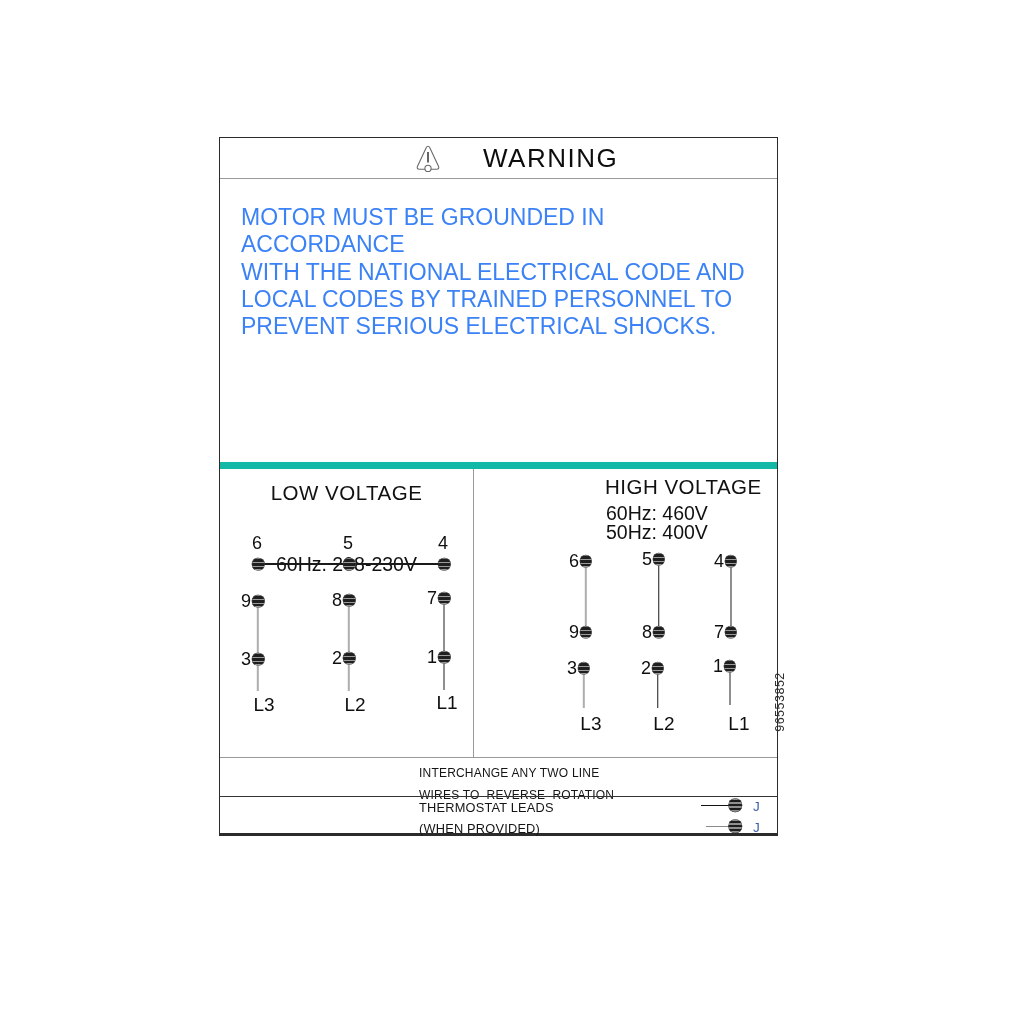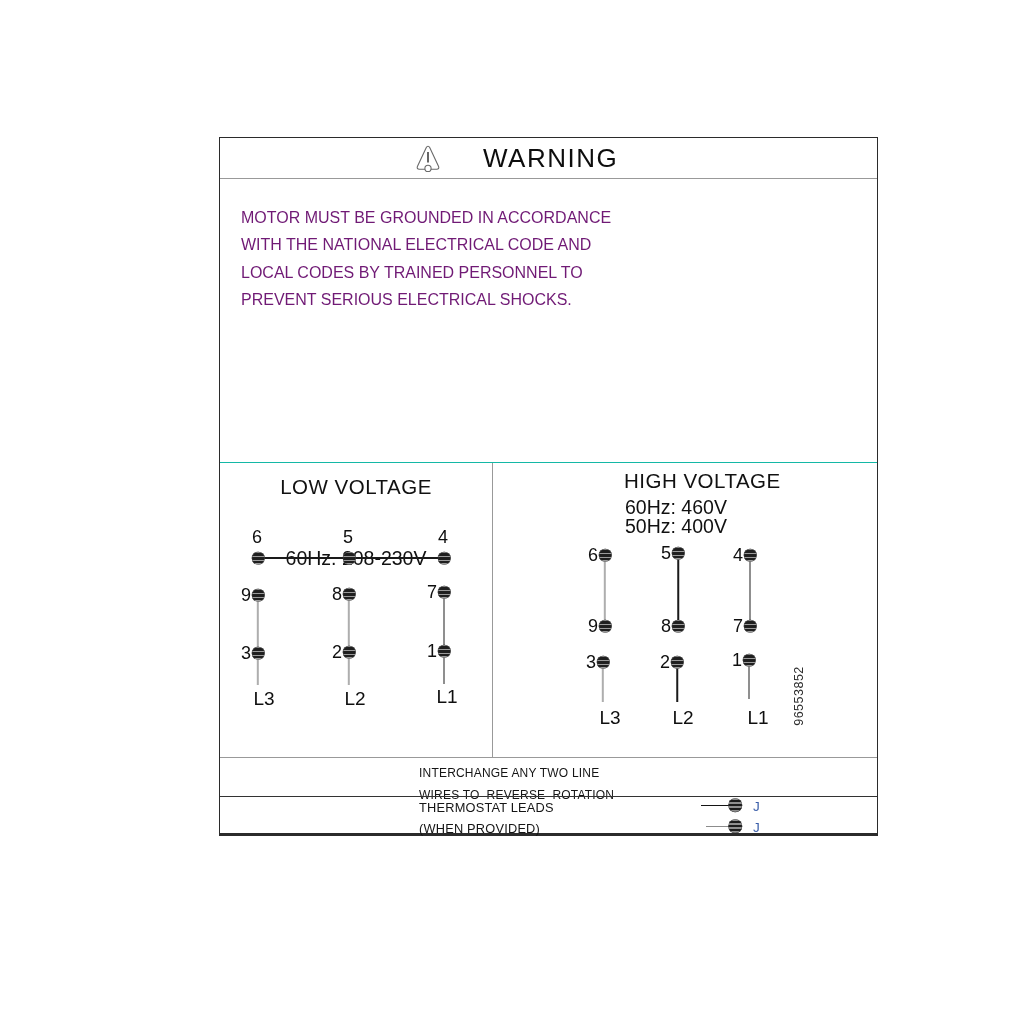--- a/index.html
+++ b/index.html
@@ -1,40 +1,40 @@
 <!DOCTYPE html>
 <html><head>
 <meta charset="utf-8">
 <style>
   html,body{margin:0;padding:0;background:#ffffff;width:1024px;height:1024px;overflow:hidden;}
   *{box-sizing:border-box;font-family:"Liberation Sans",sans-serif;}
 
   .label{
-    position:absolute;left:219px;top:137px;width:659px;height:699px;
+    position:absolute;left:219px;top:137px;width:559px;height:699px;
     border:1.5px solid #2b2b2b;border-bottom-width:3px;background:#fff;color:#111;
   }
 
   
   .hdr{position:relative;height:41px;border-bottom:1px solid #999;}
   .tri{position:absolute;left:192px;top:5px;width:32px;height:32px;}
   .warn-title{
     position:absolute;left:263px;top:5px;font-size:26px;letter-spacing:1.5px;color:#0d0d0d;
   }
 
   
   .wtext{position:relative;height:283px;}
   .wtext p{
-    margin:0;padding:0 10px 0 21px;font-size:16px;line-height:27.3px;
-    white-space:pre-line;color:#701a75;
+    margin:0;padding:0 10px 0 21px;font-size:23px;line-height:27.3px;
+    white-space:pre-line;color:#3b82f6;
   }
   .wtext p.p1{padding-top:25px;}
   .wtext p.p2{margin-top:27px;}
 
   
-  .volt{position:relative;height:295px;border-top:1px solid #14b8a6;display:flex;gap:36px;}
+  .volt{position:relative;height:295px;border-top:7px solid #14b8a6;display:flex;gap:36px;}
   .cell{position:relative;height:100%;}
   .cell.lv{width:273px;border-right:1px solid #999;}
   .cell.hv{width:285px;padding-left:29px;}
 
   .lv-title{position:absolute;left:0;top:12px;width:100%;text-align:center;font-size:20.5px;letter-spacing:0.5px;}
   .lv-sub{position:absolute;left:0;top:40px;width:100%;text-align:center;font-size:19.5px;margin-top:44px;}
   .hv-title{position:absolute;left:95px;top:6px;font-size:20.5px;letter-spacing:0.5px;white-space:nowrap;}
   .hv-f60{position:absolute;left:96px;top:33px;font-size:19.5px;white-space:nowrap;}
   .hv-f50{position:absolute;left:96px;top:52px;font-size:19.5px;white-space:nowrap;}
 

